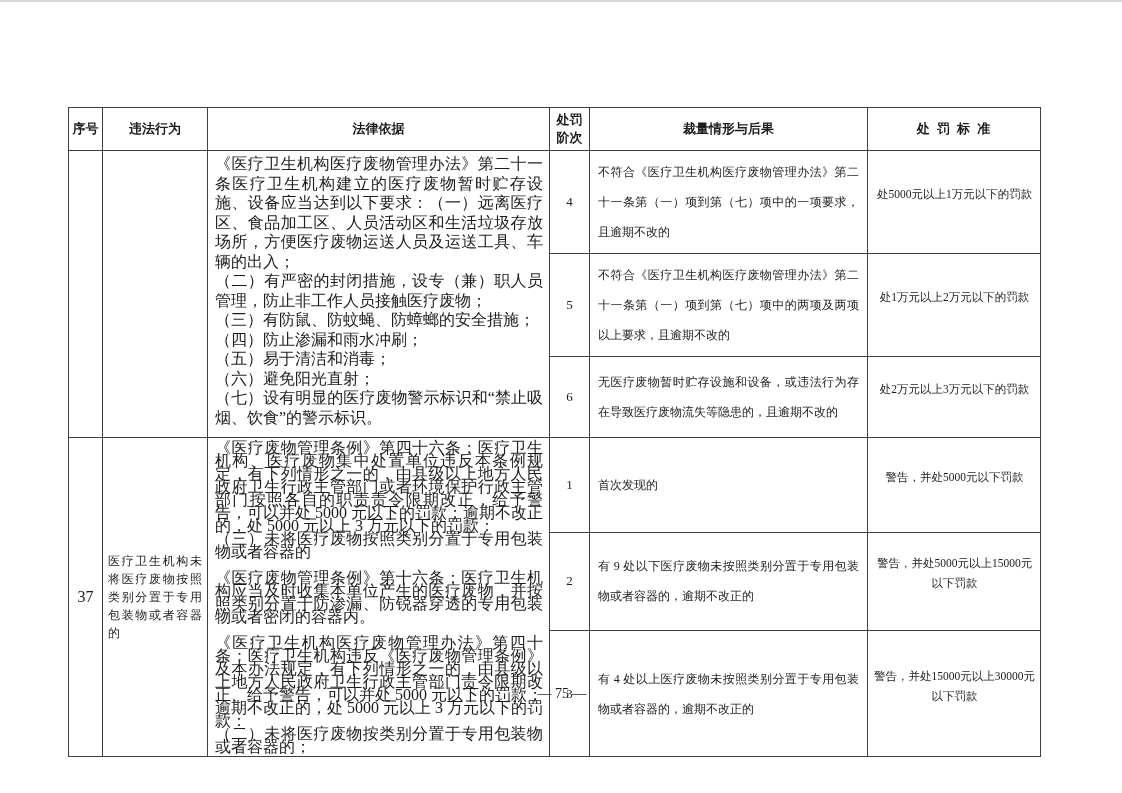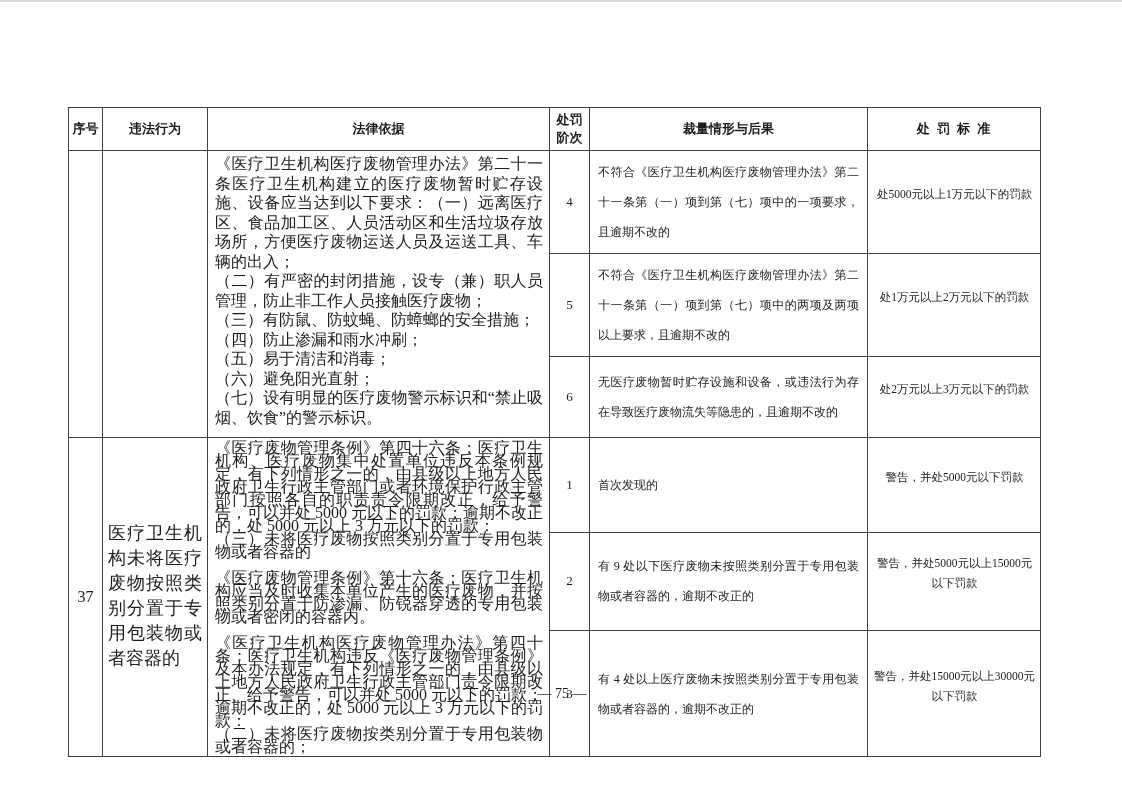--- a/index.html
+++ b/index.html
@@ -23,22 +23,22 @@
   }
   .tbl th{
     font-weight:bold;font-size:13px;line-height:18px;
     text-align:center;vertical-align:middle;padding:2px 1px;
   }
   th.sp{letter-spacing:0.55em;padding-left:0.55em;}
   td.serial{
     text-align:center;vertical-align:middle;font-size:16px;padding:2px;
   }
   td.act{
-    font-size:18px;line-height:25px;padding:4px 5px;
-    vertical-align:middle;text-align:justify;font-family:Liberation Mono, monospace;
+    font-size:12px;line-height:18px;padding:4px 5px;
+    vertical-align:middle;text-align:justify;
   }
   td.legal{
     font-size:16px;padding:3px 6px 3px 7px;
     vertical-align:top;text-align:justify;
     white-space:pre-line;
     margin-top:12px;
   }
   td.legal-a{line-height:19.5px;}
   td.legal-b{line-height:13px;}
   td.lvl{

